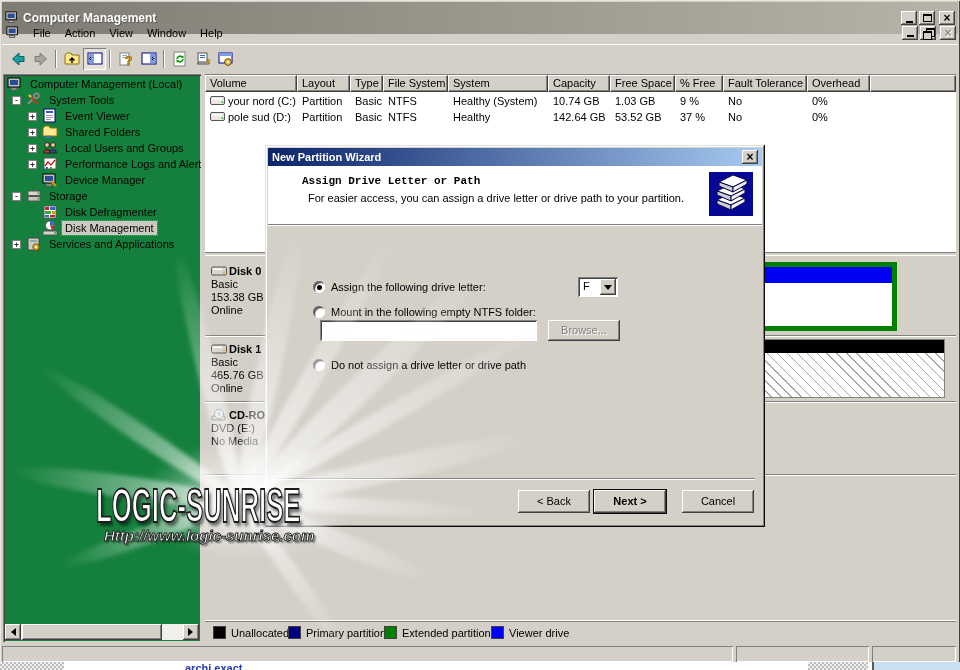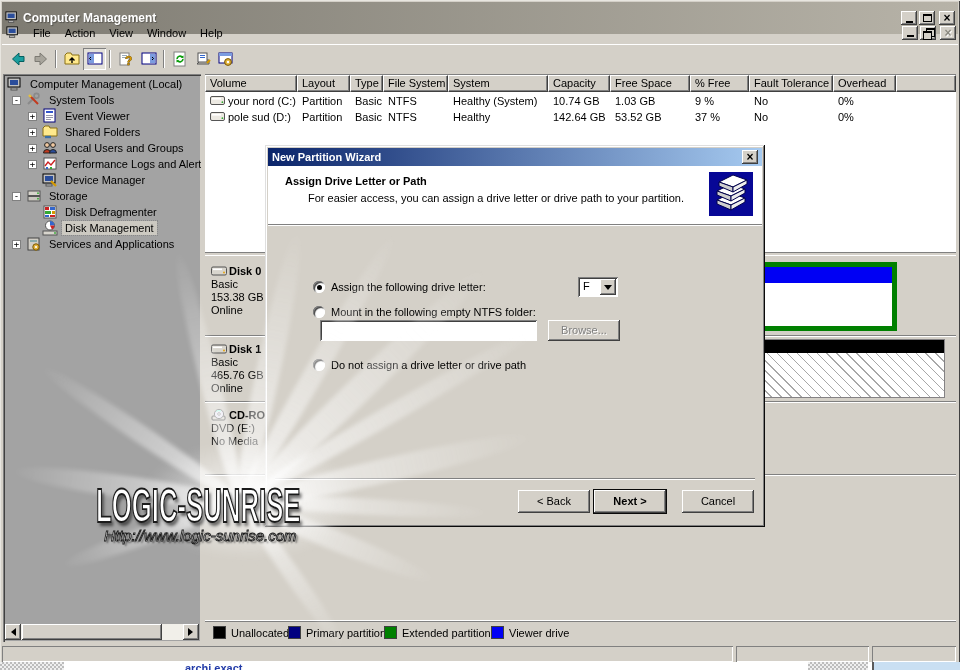--- a/index.html
+++ b/index.html
@@ -32,21 +32,21 @@
   
   .menubar { left:2px; top:21px; width:956px; height:23px; display:flex; align-items:center; padding:0 2px; }
   .menu-item { padding:3px 7px; }
   .toolbar { left:2px; top:44px; width:956px; height:28px; display:flex; align-items:center; padding:0 4px;
     border-top:1px solid #fff; box-shadow:0 -2px 0 #808080 inset; box-shadow:none; }
   .tool-btn { width:23px; height:22px; display:flex; align-items:center; justify-content:center; }
   .tool-btn.pressed { box-shadow: inset 1px 1px 0 #808080, inset -1px -1px 0 #fff; background:#e4e1da; }
   .tool-sep { width:2px; height:18px; margin:0 3px; border-left:1px solid #808080; border-right:1px solid #fff; }
 
   
-  .tree-panel { left:3px; top:74px; width:198px; height:568px; background:#a3a3a3;
+  .tree-panel { left:3px; top:74px; width:198px; height:568px; background:#15803d;
     box-shadow: inset 1px 1px 0 #808080, inset 2px 2px 0 #404040, inset -1px -1px 0 #d4d0c8; overflow:hidden; }
   .tree-item { position:absolute; left:2px; right:2px; height:16px; display:flex; align-items:center; white-space:nowrap; }
   .lvl0 { padding-left:2px; } .lvl1 { padding-left:7px; } .lvl2 { padding-left:23px; }
   .expand-box { width:9px; height:9px; border:1px solid #808080; background:#fff; margin-right:5px;
     display:flex; align-items:center; justify-content:center; font-size:9px; line-height:7px; font-family:"DejaVu Sans Mono",monospace; flex:none; }
   .spacer14 { width:14px; flex:none; }
   .ti { width:16px; height:16px; margin-right:4px; flex:none; }
   .tree-label { padding:1px 3px; }
   .tree-label.selected { background:#ccc9c1; outline:1px dotted #8a8a8a; }
 
@@ -60,21 +60,21 @@
 
   
   .list-view { left:205px; top:74px; width:751px; height:178px; background:#fff;
     box-shadow: inset 0 1px 0 #808080, inset 0 2px 0 #404040; }
   .lv-header { position:absolute; left:0; top:1px; right:0; height:17px; display:flex; }
   .hcell { background:#d4d0c8; border:1px solid; border-color:#fff #404040 #404040 #fff;
     box-shadow:inset -1px -1px 0 #808080; padding:1px 4px; overflow:hidden; white-space:nowrap; }
   .lv-row { position:absolute; left:0; right:0; height:16px; display:flex; align-items:center; }
   .cell { padding:0 5px; overflow:hidden; white-space:nowrap; display:flex; align-items:center; }
   .c0{width:92px} .c1{width:53px} .c2{width:33px} .c3{width:65px} .c4{width:100px}
-  .c5{width:62px} .c6{width:80px} .c7{width:59px} .c8{width:84px} .c9{width:63px} .cF{flex:1}
+  .c5{width:62px} .c6{width:65px} .c7{width:48px} .c8{width:84px} .c9{width:63px} .cF{flex:1}
   .vol-ico { margin-right:3px; flex:none; }
 
   .pane-divider { left:205px; top:252px; width:751px; height:4px; background:#d4d0c8;
     border-top:1px solid #808080; border-bottom:1px solid #fff; }
 
   
   .graph-view { left:205px; top:256px; width:751px; height:364px; background:#d4d0c8; overflow:hidden; }
   .disk-panel { position:absolute; left:2px; width:106px; background:#d4d0c8; padding:2px 2px 0 4px; overflow:hidden; white-space:nowrap; }
   .disk-name-row { display:flex; align-items:center; font-weight:bold; height:15px; }
   .disk-name-row svg { margin-right:2px; flex:none; }
@@ -104,21 +104,21 @@
   .frag-text { position:absolute; left:185px; top:0px; font-size:11px; font-weight:bold; color:#223ba8; }
   .sliver-blue { position:absolute; left:872px; top:0; width:88px; height:8px; background:#c9dff2; border-left:2px solid #5a5a5a; }
 
   
   .wizard { left:265px; top:145px; width:500px; height:382px; background:#d4d0c8; z-index:40;
     box-shadow: inset -1px -1px 0 #0a0a0a, inset 1px 1px 0 #dfdfdf, inset -2px -2px 0 #808080, inset 2px 2px 0 #fff; }
   .wiz-titlebar { position:absolute; left:3px; top:3px; width:494px; height:18px;
     background:linear-gradient(90deg,#0a246a,#a6caf0); display:flex; align-items:center; padding:0 4px; }
   .wiz-title { color:#fff; font-weight:bold; font-size:11px; flex:1; }
   .wiz-header { position:absolute; left:3px; top:21px; width:494px; height:58px; background:#fff; }
-  .wiz-heading { position:absolute; left:17px; top:9px; font-weight:bold; }
+  .wiz-heading { position:absolute; left:34px; top:9px; font-weight:bold;font-family:Liberation Mono, monospace; }
   .wiz-subheading { position:absolute; left:40px; top:26px; }
   .wiz-icon { position:absolute; right:9px; top:6px; width:44px; height:44px; }
   .wiz-hsep { position:absolute; left:3px; top:79px; width:494px; }
   .radio { position:absolute; width:12px; height:12px; border-radius:50%; background:#fff;
     box-shadow: inset 1px 1px 0 #808080, inset -1px -1px 0 #fff, inset 2px 2px 1px #404040; }
   .radio .dot { position:absolute; left:3.5px; top:3.5px; width:5px; height:5px; border-radius:50%; background:#000; display:none; }
   .radio.checked .dot { display:block; }
   .wiz-label { position:absolute; white-space:nowrap; }
   .combo { position:absolute; left:313px; top:132px; width:40px; height:20px; background:#fff;
     box-shadow: inset 1px 1px 0 #808080, inset -1px -1px 0 #fff, inset 2px 2px 0 #404040; display:flex; }
@@ -135,21 +135,21 @@
 
   
   .watermark { left:0; top:0; width:960px; height:670px; z-index:60; pointer-events:none; }
   .ray { position:absolute; left:240px; top:492px; transform-origin:0 50%;
     background:linear-gradient(90deg, rgba(255,255,255,.95), rgba(255,255,255,0)); border-radius:50%; filter:blur(2px); opacity:.75; }
   .glow { position:absolute; left:140px; top:440px; width:220px; height:120px; border-radius:50%;
     background:radial-gradient(closest-side, rgba(255,255,255,.8), rgba(255,255,255,0)); filter:blur(4px); }
   .logo-text { position:absolute; left:96px; top:478px; font-size:33px; font-weight:bold;
     color:#fff; letter-spacing:0px; transform:scale(.78,1.45); transform-origin:0 0;
     -webkit-text-stroke:1.3px #1b1b1b; text-shadow:3px 3px 3px rgba(0,0,0,.55); white-space:nowrap; }
-  .logo-url { position:absolute; left:104px; top:527px; font-size:15px; font-weight:normal; font-style:italic;
+  .logo-url { position:absolute; left:104px; top:527px; font-size:15px; font-weight:bold; font-style:italic;
     color:#fff; -webkit-text-stroke:0.9px #1b1b1b; text-shadow:2px 2px 2px rgba(0,0,0,.55); white-space:nowrap; }
 </style>
 </head>
 <body>
 
 <div id="screen">
 
   <div class="abs titlebar">
     <span style="width:14px;height:14px;display:inline-block">
       <svg width="14" height="14" viewBox="0 0 16 16">

